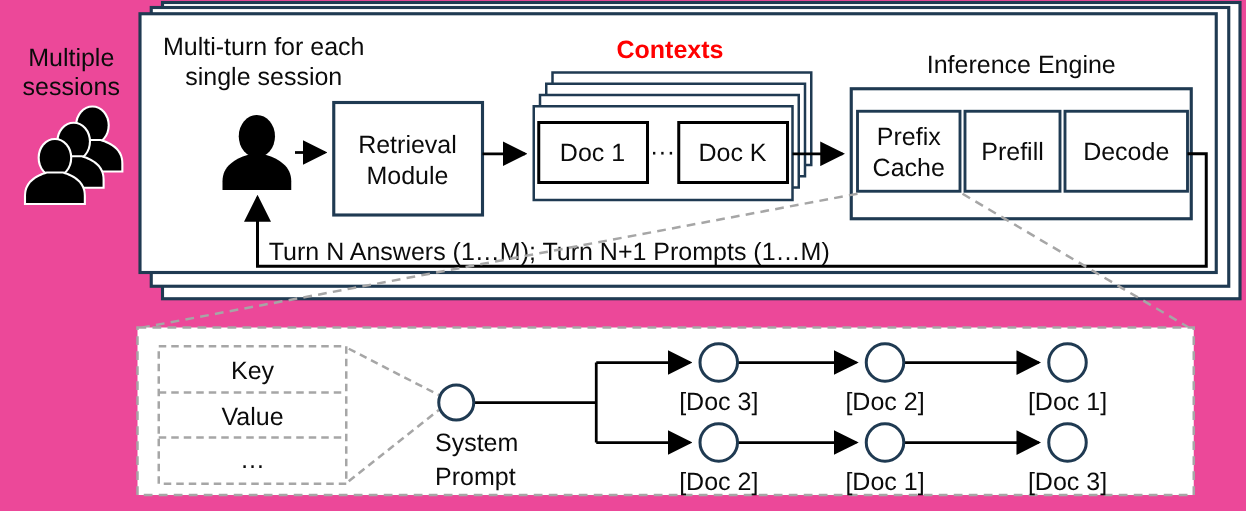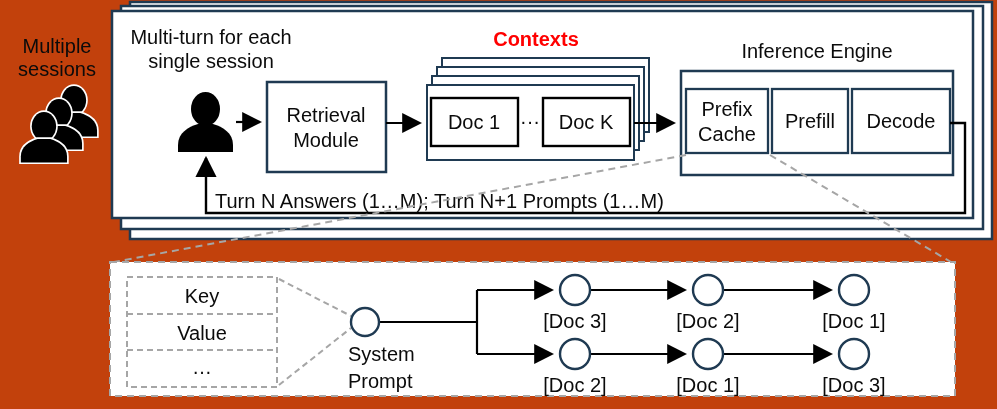--- a/index.html
+++ b/index.html
@@ -1,16 +1,16 @@
 <!DOCTYPE html>
 <html><head>
 <meta charset="utf-8">
 <style>
   html,body{margin:0;padding:0;background:#ffffff;}
-  .stage{position:relative;width:997px;height:409px;background:#c2410c;overflow:hidden;}
+  .stage{position:relative;width:997px;height:409px;background:#ec4899;overflow:hidden;}
   svg{display:block;}
   text{font-family:"Liberation Sans","DejaVu Sans",sans-serif;font-size:20px;fill:#0b0b0b;}
   .red{fill:#ff0000;font-weight:bold;}
 </style>
 </head>
 <body>
 
 <div class="stage">
 <svg width="997" height="409" viewBox="0 0 997 409">
   <defs>

